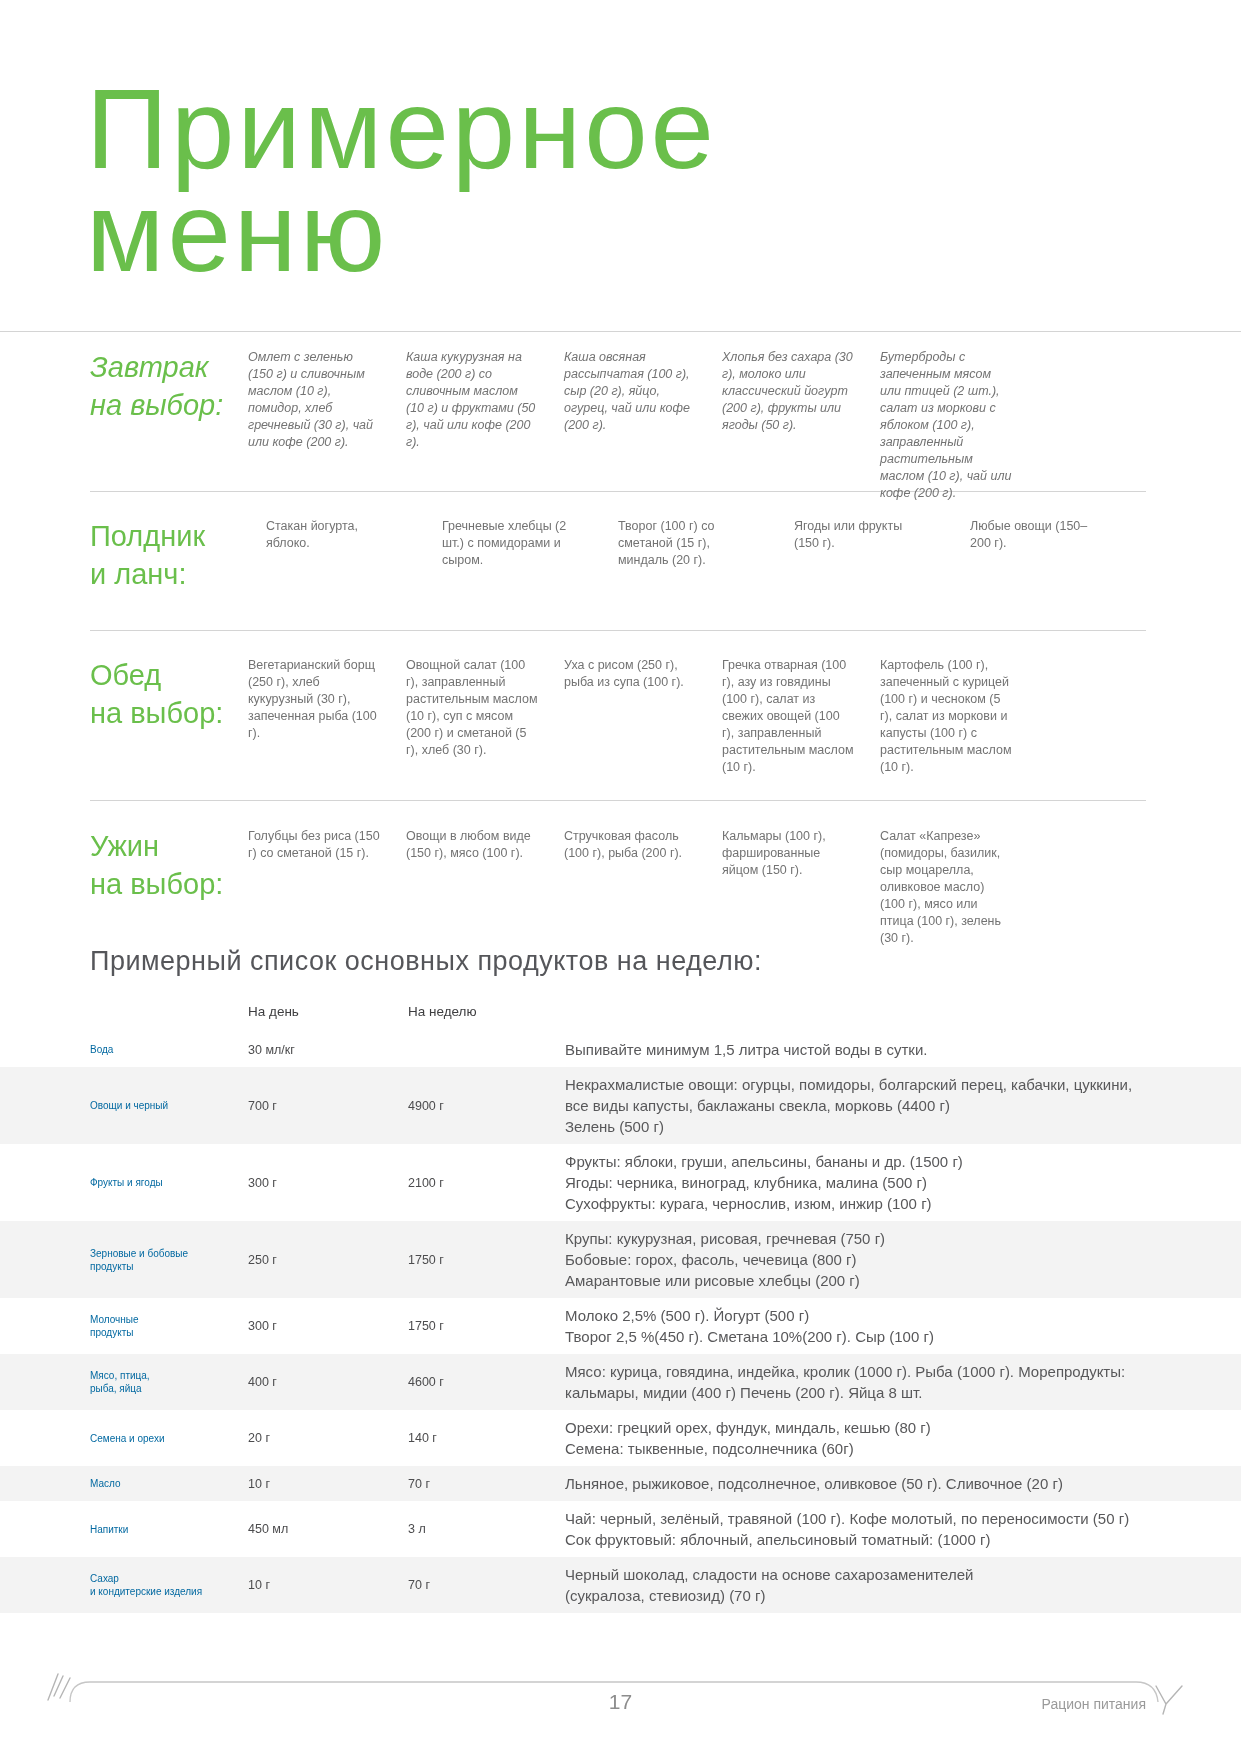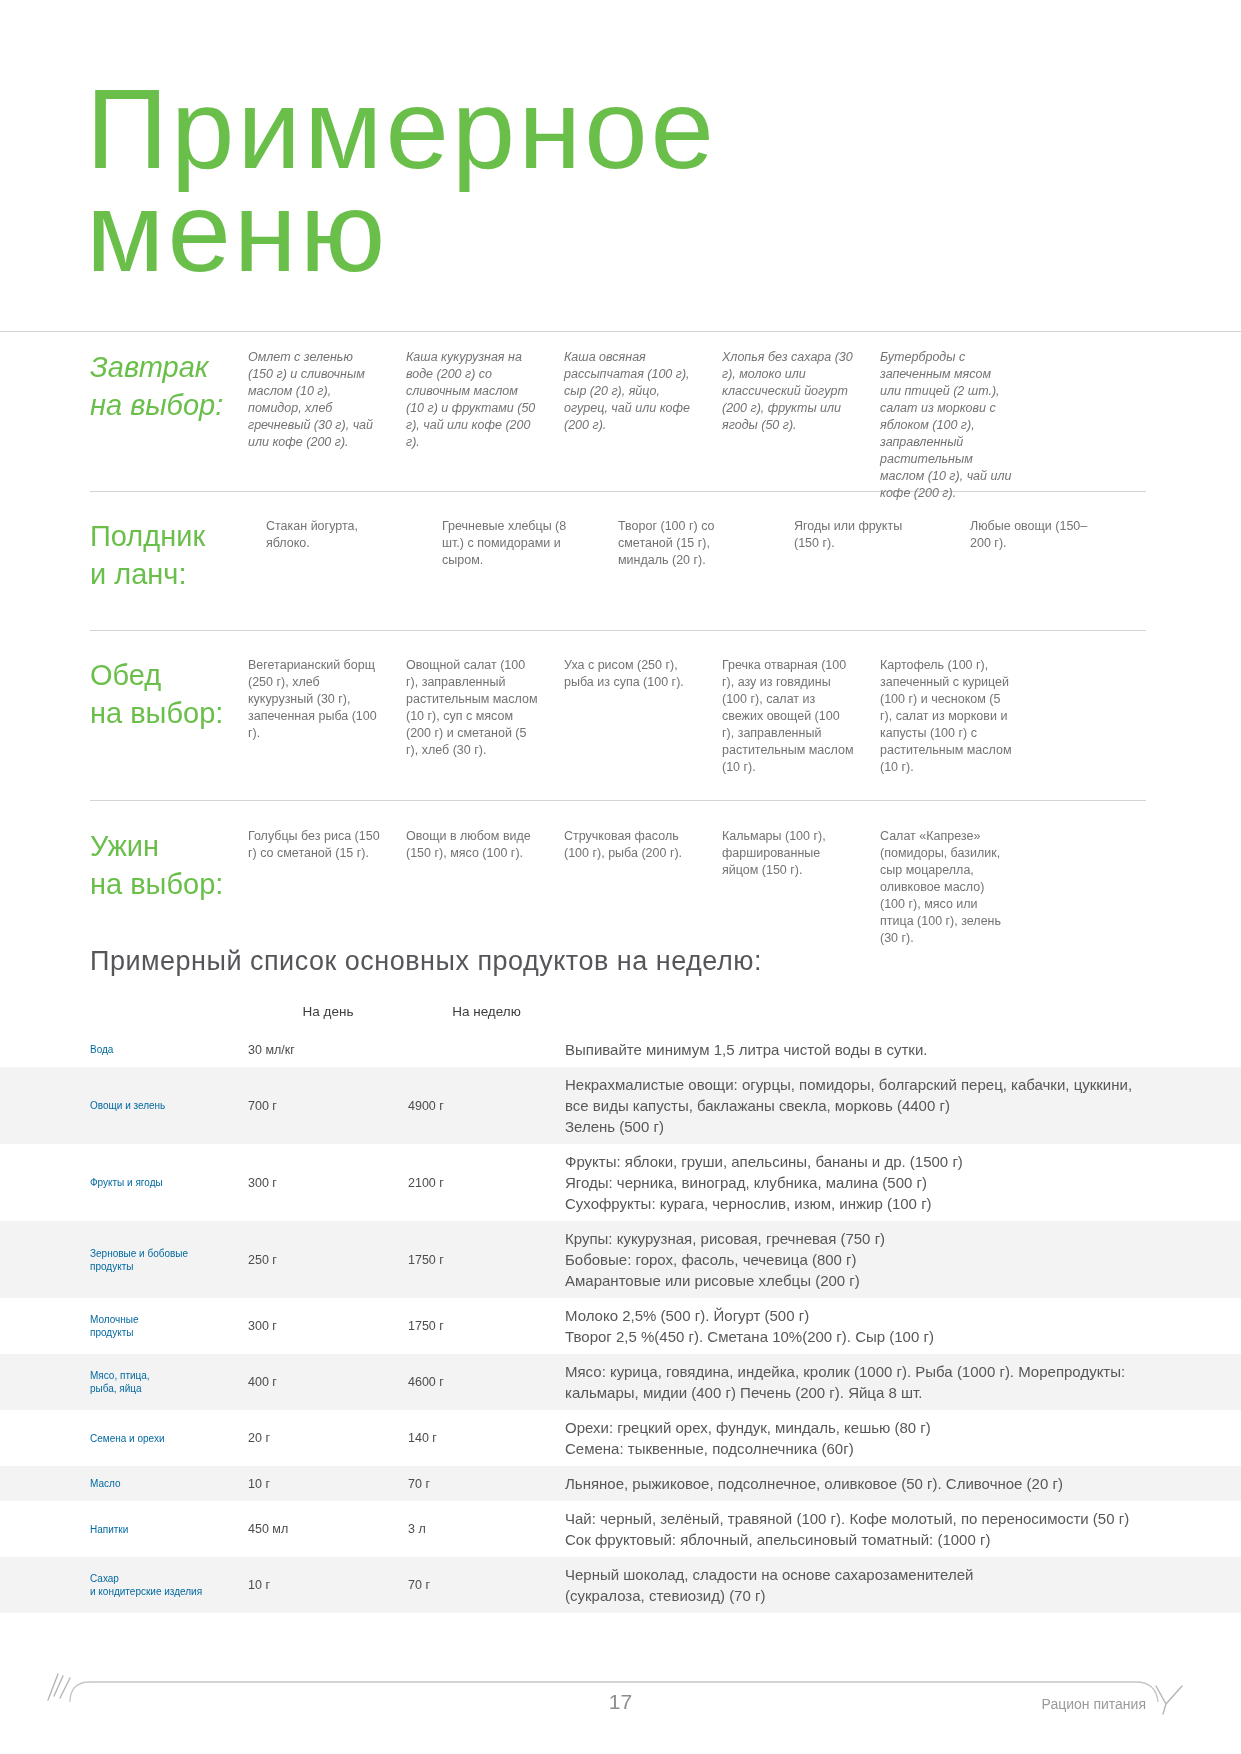--- a/index.html
+++ b/index.html
@@ -35,21 +35,21 @@
   }
 
   
   .products-title {
     position:absolute; left:90px; top:946px;
     font-size:27px; color:#55565a; letter-spacing:0.5px;
   }
   .ptable-head {
     position:absolute; left:248px; top:1004px;
     display:grid; grid-template-columns:160px 157px;
-    font-size:13.5px; color:#3e3e40;text-align:center;
+    font-size:13.5px; color:#3e3e40;
   }
   .ptable { position:absolute; left:0; top:1032px; width:1241px; }
   .prow {
     display:grid; grid-template-columns:158px 160px 157px auto;
     align-items:center; padding:7px 86px 7px 90px; min-height:31px;
   }
   .prow.alt { background:#f3f3f3; }
   .pname { font-size:10px; line-height:1.30; color:#0369a1; padding-right:8px; }
   .pval  { font-size:12.5px; color:#4c4c4e; }
   .pdesc { font-size:15px; line-height:1.40; color:#58585a; }
@@ -87,21 +87,21 @@
     <div class="menu-cell">Каша кукурузная на воде (200 г) со сливочным маслом (10 г) и фруктами (50 г), чай или кофе (200 г).</div>
     <div class="menu-cell">Каша овсяная рассыпчатая (100 г), сыр (20 г), яйцо, огурец, чай или кофе (200 г).</div>
     <div class="menu-cell">Хлопья без сахара (30 г), молоко или классический йогурт (200 г), фрукты или ягоды (50 г).</div>
     <div class="menu-cell">Бутерброды с запеченным мясом или птицей (2 шт.), салат из моркови с яблоком (100 г), заправленный растительным маслом (10 г), чай или кофе (200 г).</div>
   </div>
 
   <div class="menu-row" style="top:518px;gap:18px;">
     <div class="menu-label pre">Полдник
 и ланч:</div>
     <div class="menu-cell">Стакан йогурта, яблоко.</div>
-    <div class="menu-cell">Гречневые хлебцы (8 шт.) с помидорами и сыром.</div>
+    <div class="menu-cell">Гречневые хлебцы (2 шт.) с помидорами и сыром.</div>
     <div class="menu-cell">Творог (100 г) со сметаной (15 г), миндаль (20 г).</div>
     <div class="menu-cell">Ягоды или фрукты (150 г).</div>
     <div class="menu-cell">Любые овощи (150–200 г).</div>
   </div>
 
   <div class="menu-row" style="top:657px;">
     <div class="menu-label pre">Обед
 на выбор:</div>
     <div class="menu-cell">Вегетарианский борщ (250 г), хлеб кукурузный (30 г), запеченная рыба (100 г).</div>
     <div class="menu-cell">Овощной салат (100 г), заправленный растительным маслом (10 г), суп с мясом (200 г) и сметаной (5 г), хлеб (30 г).</div>
@@ -128,21 +128,21 @@
   </div>
 
   <div class="ptable">
     <div class="prow">
       <div class="pname pre">Вода</div>
       <div class="pval">30 мл/кг</div>
       <div class="pval"></div>
       <div class="pdesc pre">Выпивайте минимум 1,5 литра чистой воды  в сутки.</div>
     </div>
     <div class="prow alt">
-      <div class="pname pre">Овощи и зелень</div>
+      <div class="pname pre">Овощи и черный</div>
       <div class="pval">700 г</div>
       <div class="pval">4900 г</div>
       <div class="pdesc pre">Некрахмалистые овощи: огурцы, помидоры, болгарский перец, кабачки, цуккини,
 все виды капусты, баклажаны свекла, морковь (4400 г)
 Зелень (500 г)</div>
     </div>
     <div class="prow">
       <div class="pname pre">Фрукты и ягоды</div>
       <div class="pval">300 г</div>
       <div class="pval">2100 г</div>

